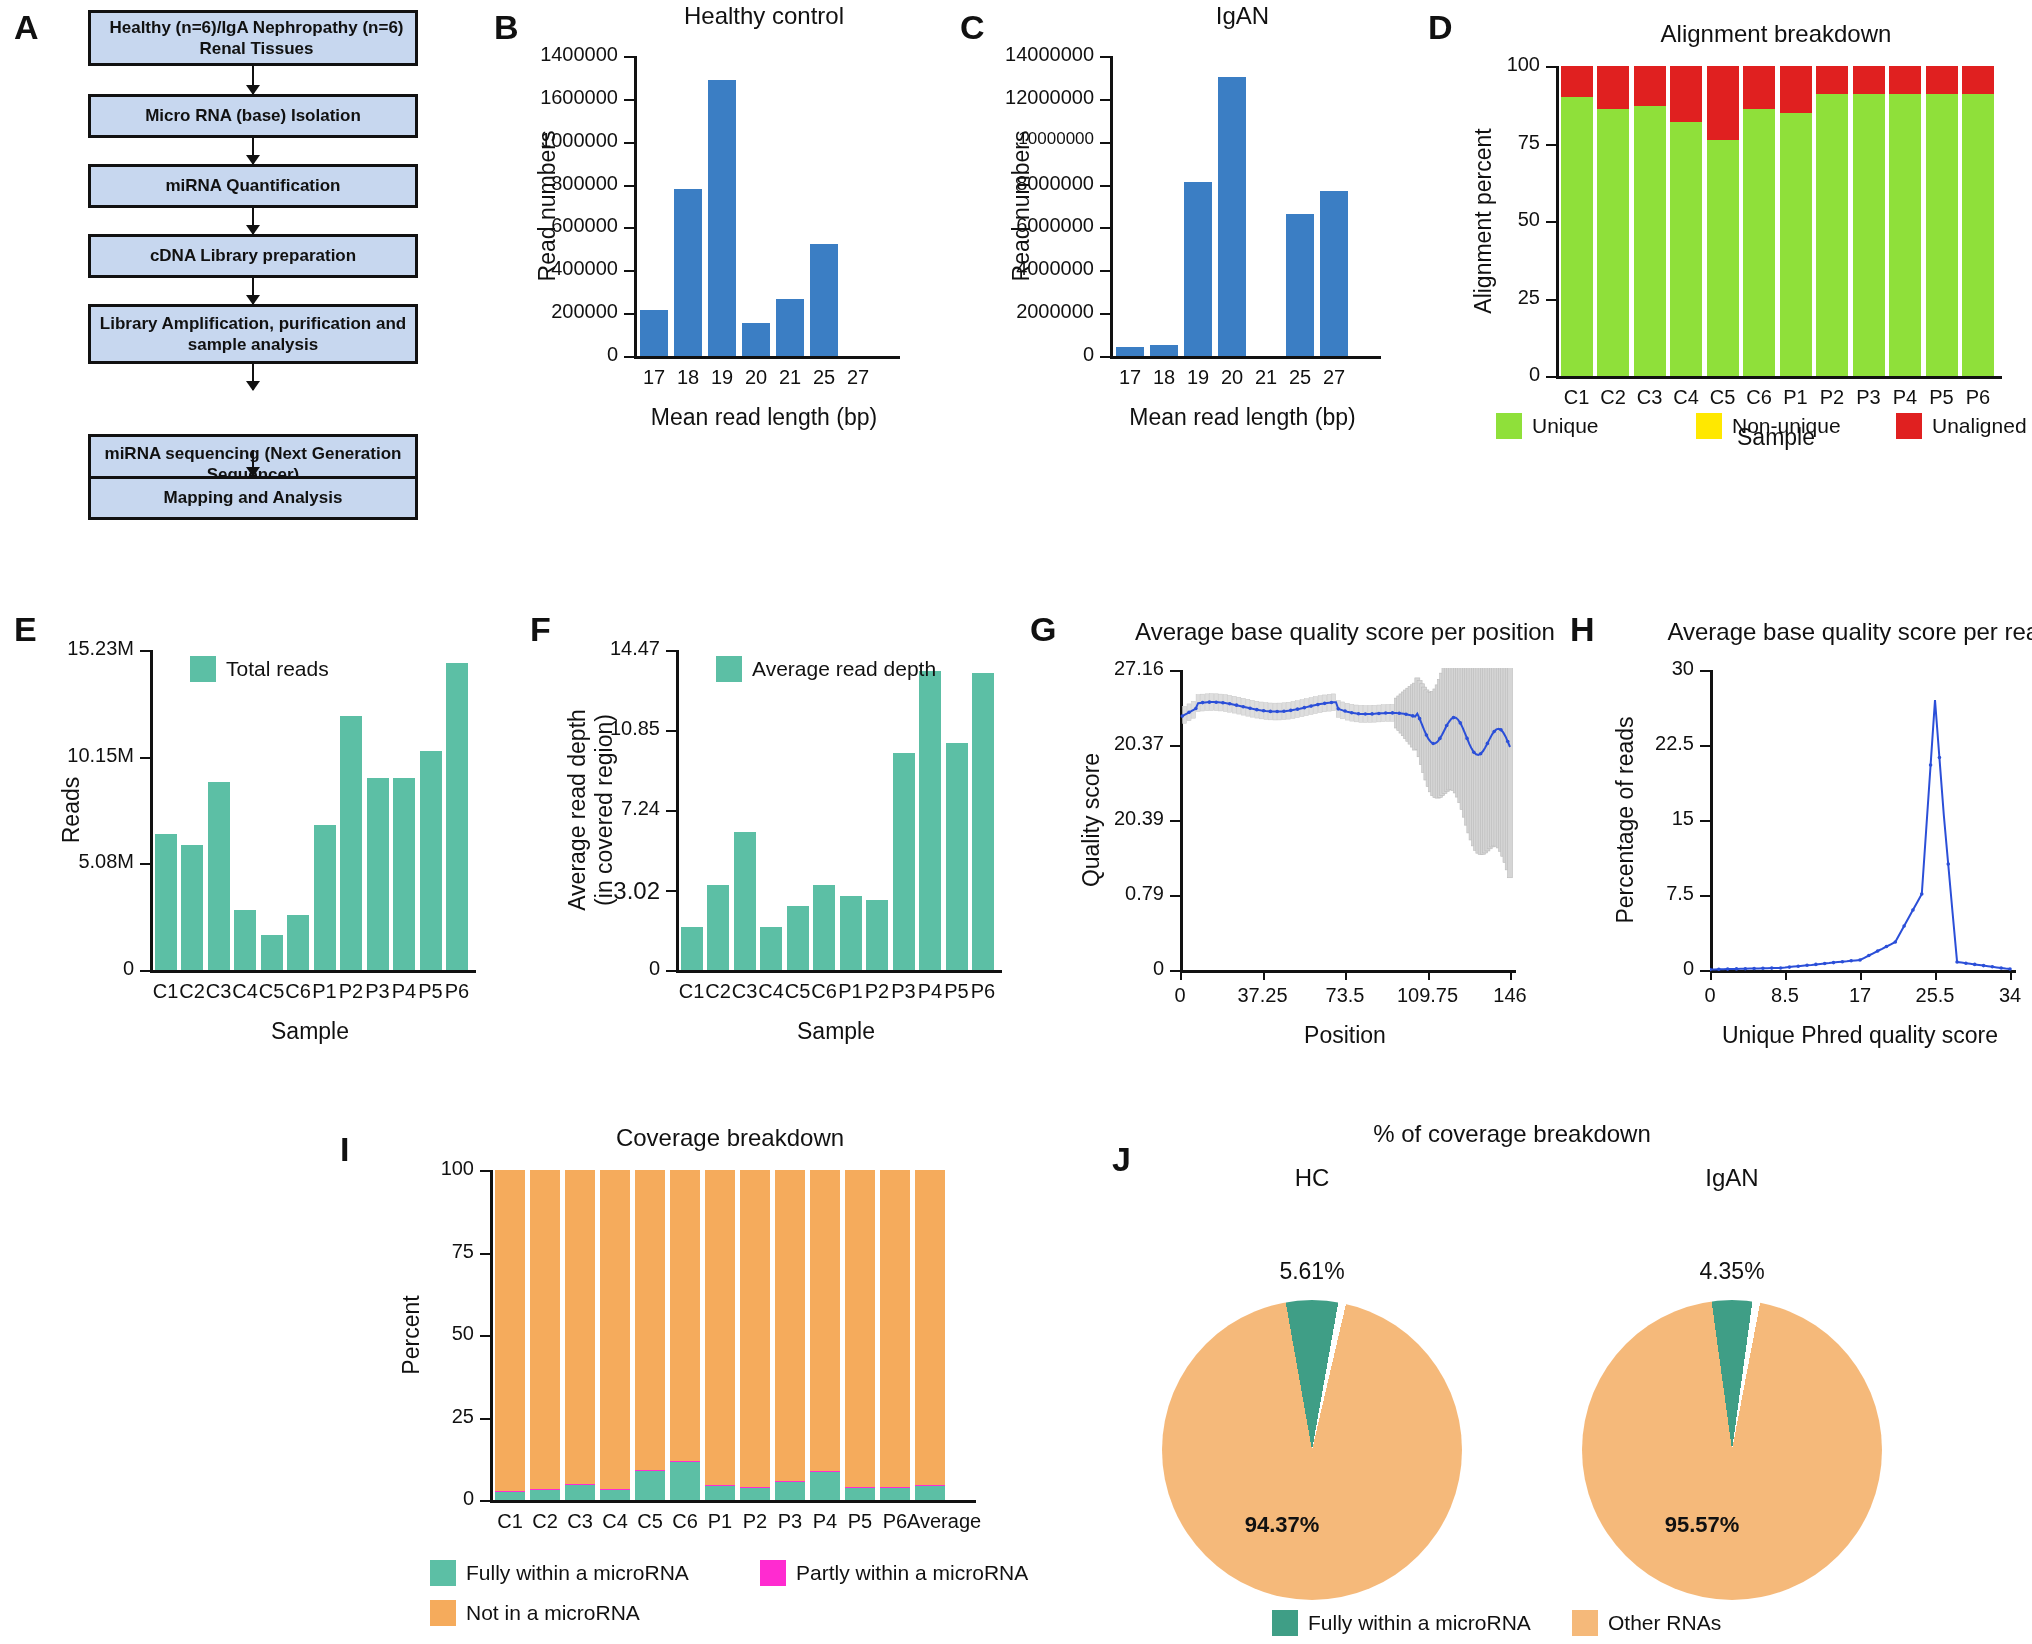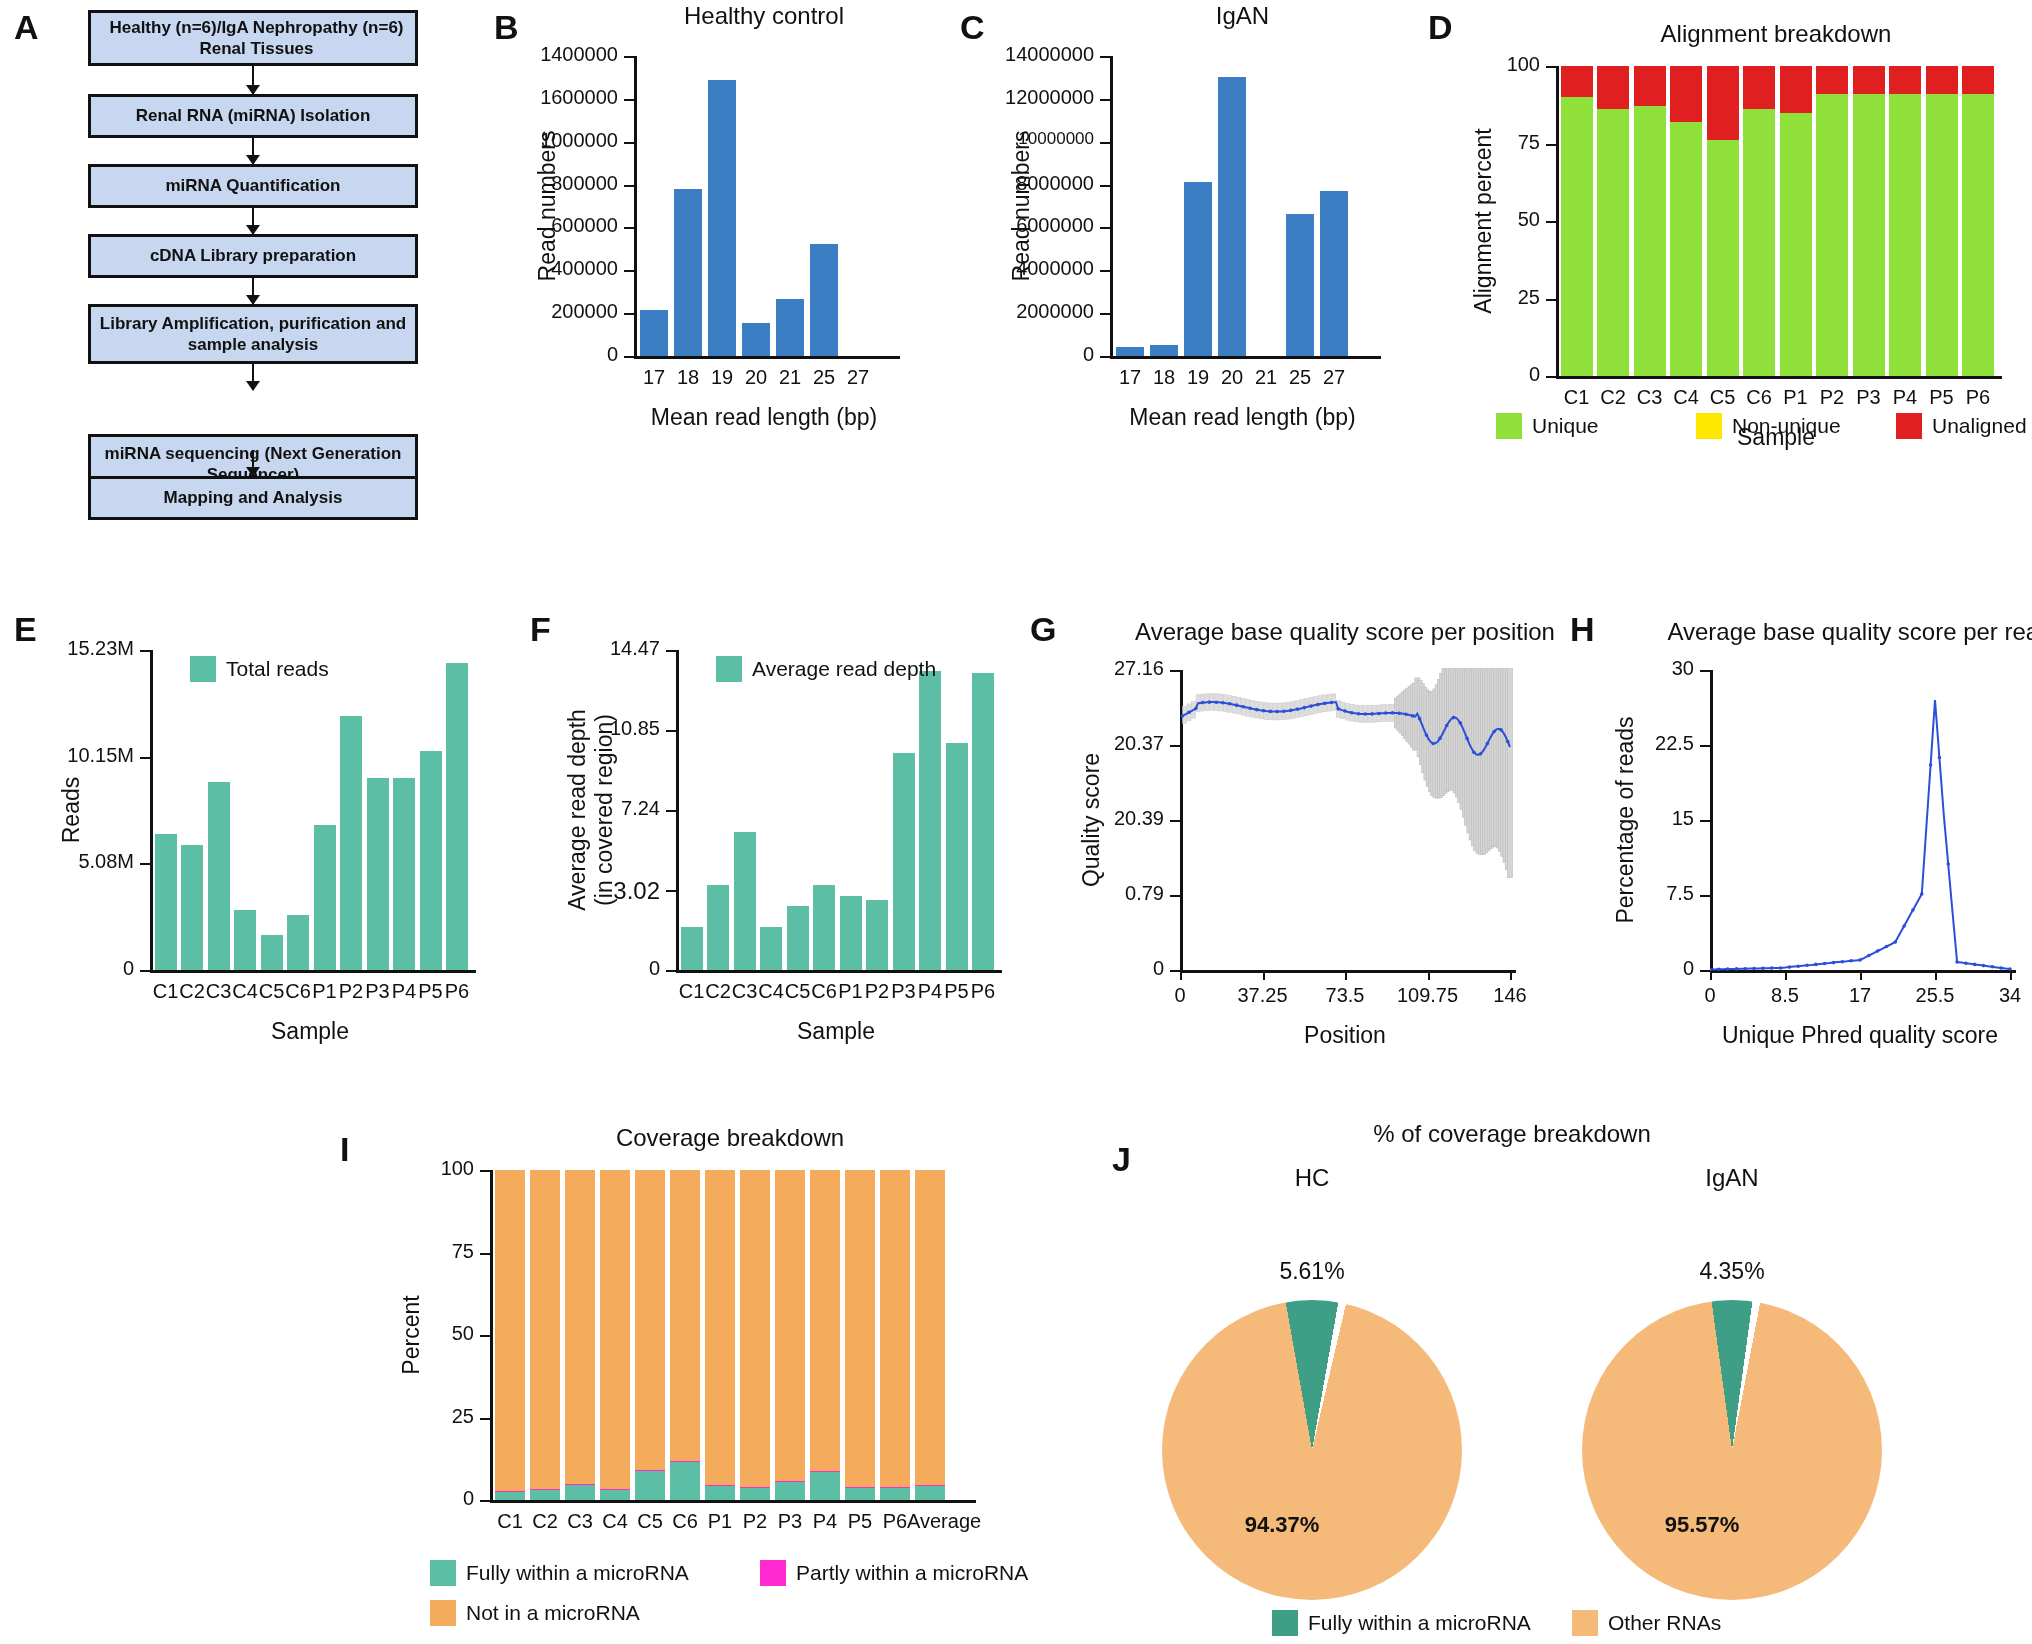--- a/index.html
+++ b/index.html
@@ -24,21 +24,21 @@
   svg{display:block;}
 </style>
 </head>
 <body>
 
 <div class="plabel" style="left:14px;top:8px;">A</div>
 <div class="panel">
   <div class="fc-box" style="left:88px;top:10px;width:330px;height:56px;white-space:pre-line;padding-left:13px;">Healthy (n=6)/IgA Nephropathy (n=6)
 Renal Tissues</div>
   <div class="fc-arrow" style="left:252px;top:66px;height:28px;"></div>
-  <div class="fc-box" style="left:88px;top:94px;width:330px;height:44px;white-space:pre-line;">Renal RNA (miRNA) Isolation</div>
+  <div class="fc-box" style="left:88px;top:94px;width:330px;height:44px;white-space:pre-line;">Micro RNA (base) Isolation</div>
   <div class="fc-arrow" style="left:252px;top:138px;height:26px;"></div>
   <div class="fc-box" style="left:88px;top:164px;width:330px;height:44px;white-space:pre-line;">miRNA Quantification</div>
   <div class="fc-arrow" style="left:252px;top:208px;height:26px;"></div>
   <div class="fc-box" style="left:88px;top:234px;width:330px;height:44px;white-space:pre-line;">cDNA Library preparation</div>
   <div class="fc-arrow" style="left:252px;top:278px;height:26px;"></div>
   <div class="fc-box" style="left:88px;top:304px;width:330px;height:60px;white-space:pre-line;">Library Amplification, purification and
 sample analysis</div>
   <div class="fc-arrow" style="left:252px;top:364px;height:26px;"></div>
   <div class="fc-box" style="left:88px;top:390px;width:330px;height:60px;white-space:pre-line;margin-top:44px;">miRNA sequencing (Next Generation
 Sequencer)</div>

